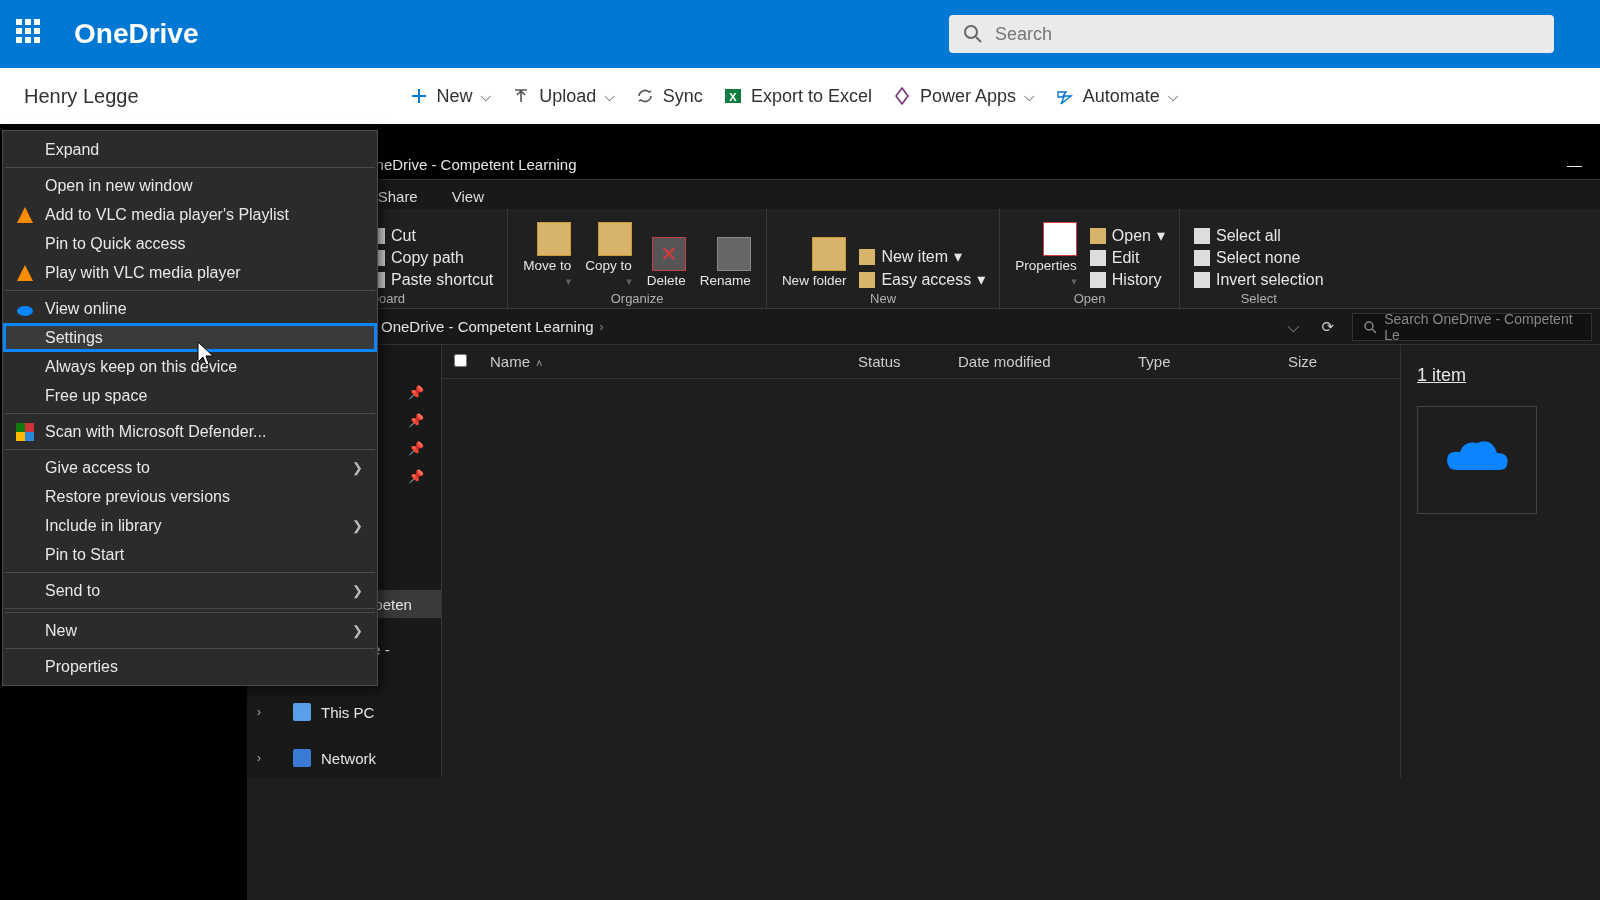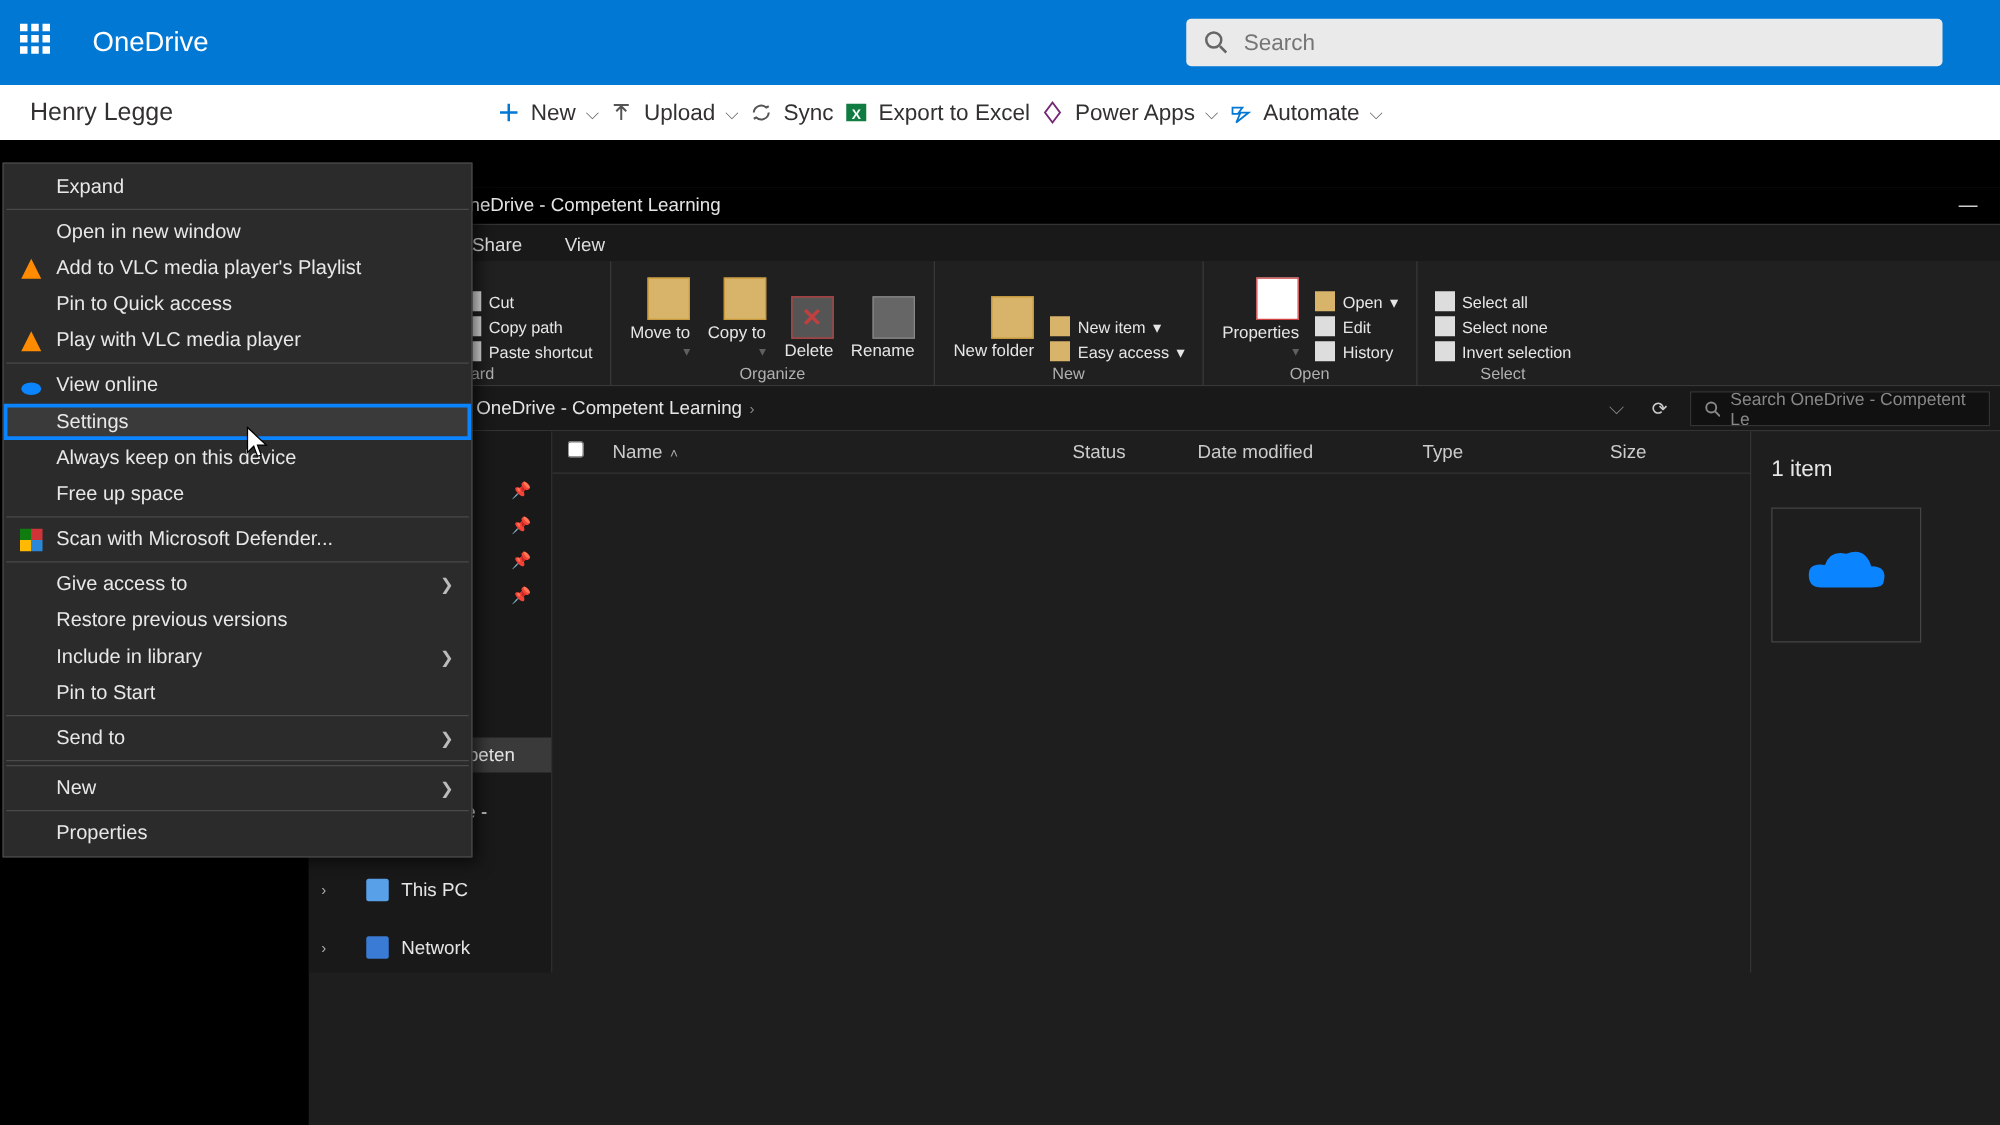--- a/index.html
+++ b/index.html
@@ -2,26 +2,26 @@
 <html><head>
 <meta charset="utf-8">
 <style>
 * { margin: 0; padding: 0; box-sizing: border-box; font-family: "Segoe UI", Arial, sans-serif; }
 body { background: #000; width: 1600px; height: 900px; overflow: hidden; position: relative; }
 
 
 .topbar { background: #0078d4; height: 68px; display: flex; align-items: center; padding: 0 16px; color: #fff; }
 .waffle { width: 30px; height: 30px; display: grid; grid-template-columns: repeat(3,6px); grid-template-rows: repeat(3,6px); gap: 3px; margin-right: 28px; cursor: pointer; }
 .waffle span { background: #fff; width: 6px; height: 6px; }
-.brand { font-size: 22px; font-weight: 400; }
+.brand { font-size: 28px; font-weight: 700; }
 .searchbox { margin-left: auto; background: #eaeaea; width: 605px; height: 38px; border-radius: 4px; display: flex; align-items: center; padding: 0 14px; gap: 12px; margin-right: 30px; }
 .searchbox input { border: none; background: transparent; font-size: 18px; color: #b91c1c; flex: 1; outline: none; }
 
 
-.webbar { background: #fff; height: 44px; display: flex; align-items: center; padding: 0 24px; gap: 8px; color: #323130; font-size: 18px; text-align: center; }
+.webbar { background: #fff; height: 56px; display: flex; align-items: center; padding: 0 24px; gap: 20px; color: #323130; font-size: 18px; text-align: center; }
 .webbar .owner { font-size: 20px; color: #323130; margin-right: 250px; }
 .webbar .cmd { display: flex; align-items: center; gap: 8px; cursor: pointer; }
 .webbar .cmd svg { width: 20px; height: 20px; }
 
 .chev { font-size: 14px; color: #606060; }
 
 
 .explorer { position: absolute; left: 247px; top: 150px; right: 0; bottom: 0; background: #1e1e1e; color: #e6e6e6; }
 .titlebar { height: 30px; background: #000; display: flex; align-items: center; padding-left: 105px; font-size: 15px; border-bottom: 1px solid #333; }
 .titlebar .min { margin-left: auto; padding: 0 18px; }
@@ -31,21 +31,21 @@
 
 .ribbon { background: #202020; display: flex; border-bottom: 1px solid #383838; }
 .group { border-right: 1px solid #383838; padding: 0 10px 2px 10px; display: flex; flex-direction: column; align-items: center; }
 .group .row { display: flex; align-items: flex-end; gap: 4px; min-height: 82px; }
 .group .glabel { font-size: 13px; color: #b0b0b0; text-align: center; }
 .rb-btn { display: flex; flex-direction: column; align-items: flex-end; justify-content: flex-end; gap: 2px; font-size: 13.5px; color: #e6e6e6; cursor: pointer; padding: 3px 5px; min-width: 50px; }
 .rb-icon { width: 34px; height: 34px; background: #d8b36a; border: 1px solid #c99a3a; }
 .rb-icon.dark { background: #666; border-color: #888; }
 .rb-icon.red { background: #555; border-color: #c04040; position: relative; }
 .rb-icon.red::after { content:"✕"; position:absolute; inset:0; display:flex; align-items:center; justify-content:center; color:#c04040; font-size:20px; font-weight:bold; }
-.mini { display:flex; flex-direction:column; gap:4px; font-size:13px; padding:2px 4px; }
+.mini { display:flex; flex-direction:column; gap:4px; font-size:16px; padding:2px 4px; }
 .mini div { display:flex; align-items:center; gap:6px; cursor:pointer; white-space:nowrap; }
 .mini .mi { width:16px; height:16px; background:#d8b36a; display:inline-block; }
 .mini .mi.paper { background:#ddd; }
 
 .addr { background:#191919; height:36px; display:flex; align-items:center; padding:0 8px; gap:10px; font-size:15px; border-bottom:1px solid #333; }
 .addr .navarrow { color:#888; font-size:16px; padding:0 4px; cursor:pointer; }
 .addr .pathbox { flex:1; display:flex; align-items:center; gap:4px; }
 .addr .crumb { display:flex; align-items:center; gap:6px; cursor:pointer; }
 .addr .ch { color:#888; font-size:12px; }
 .addr .refresh { color:#ccc; font-size:15px; cursor:pointer; padding:0 8px; }
@@ -63,21 +63,21 @@
 .nav .ic.net { background:#3a7bd5; border-radius:2px; }
 .nav .ic.f { background:#e6c377; border-radius:2px; }
 
 .files { flex:1; background:#1e1e1e; }
 .cols { display:grid; grid-template-columns: 36px 1fr 100px 180px 150px 100px; padding:8px 12px; font-size:15px; color:#ccc; border-bottom:1px solid #333; align-items:center; }
 .cols .sort { font-size:11px; color:#aaa; margin-left:6px; }
 .filerow { display:grid; grid-template-columns: 36px 1fr 100px 180px 150px 100px; padding:8px 12px; font-size:15px; color:#e0e0e0; align-items:center; cursor:pointer; }
 .filerow .fico { width:20px; height:16px; background:#e6c377; display:inline-block; margin-right:10px; border-radius:2px; }
 .filerow .cloudstat { font-size:14px; color:#6aa8e8; }
 
-.details { width:200px; border-left:1px solid #333; padding:20px 16px; font-size:18px; color:#e6e6e6; }
+.details { width:200px; border-left:1px solid #333; padding:20px 16px; font-size:18px; color:#e6e6e6;text-decoration:underline; }
 .details .thumb { margin-top:20px; width:120px; height:108px; border:1px solid #444; display:flex; align-items:center; justify-content:center; }
 
 
 .ctx { position:absolute; left:2px; top:130px; width:376px; background:#2b2b2b; color:#e8e8e8; border:1px solid #4a4a4a; box-shadow:4px 4px 12px rgba(0,0,0,0.6); z-index:50; font-size:16px; padding:4px 0; }
 .ctx .mitem { display:flex; align-items:center; padding:5px 14px 5px 42px; cursor:pointer; position:relative; height:29px; }
 .ctx .mitem .mico { position:absolute; left:12px; width:20px; height:20px; display:flex; align-items:center; justify-content:center; }
 .ctx .mitem .arr { margin-left:auto; color:#bbb; font-size:13px; }
 .ctx .sep { height:1px; background:#4a4a4a; margin:3px 2px; }
 .ctx .mitem.hl { background:#3a3a3a; outline:3px solid #0a84ff; outline-offset:-3px; }
 .ctx .bold { font-weight:400; }

